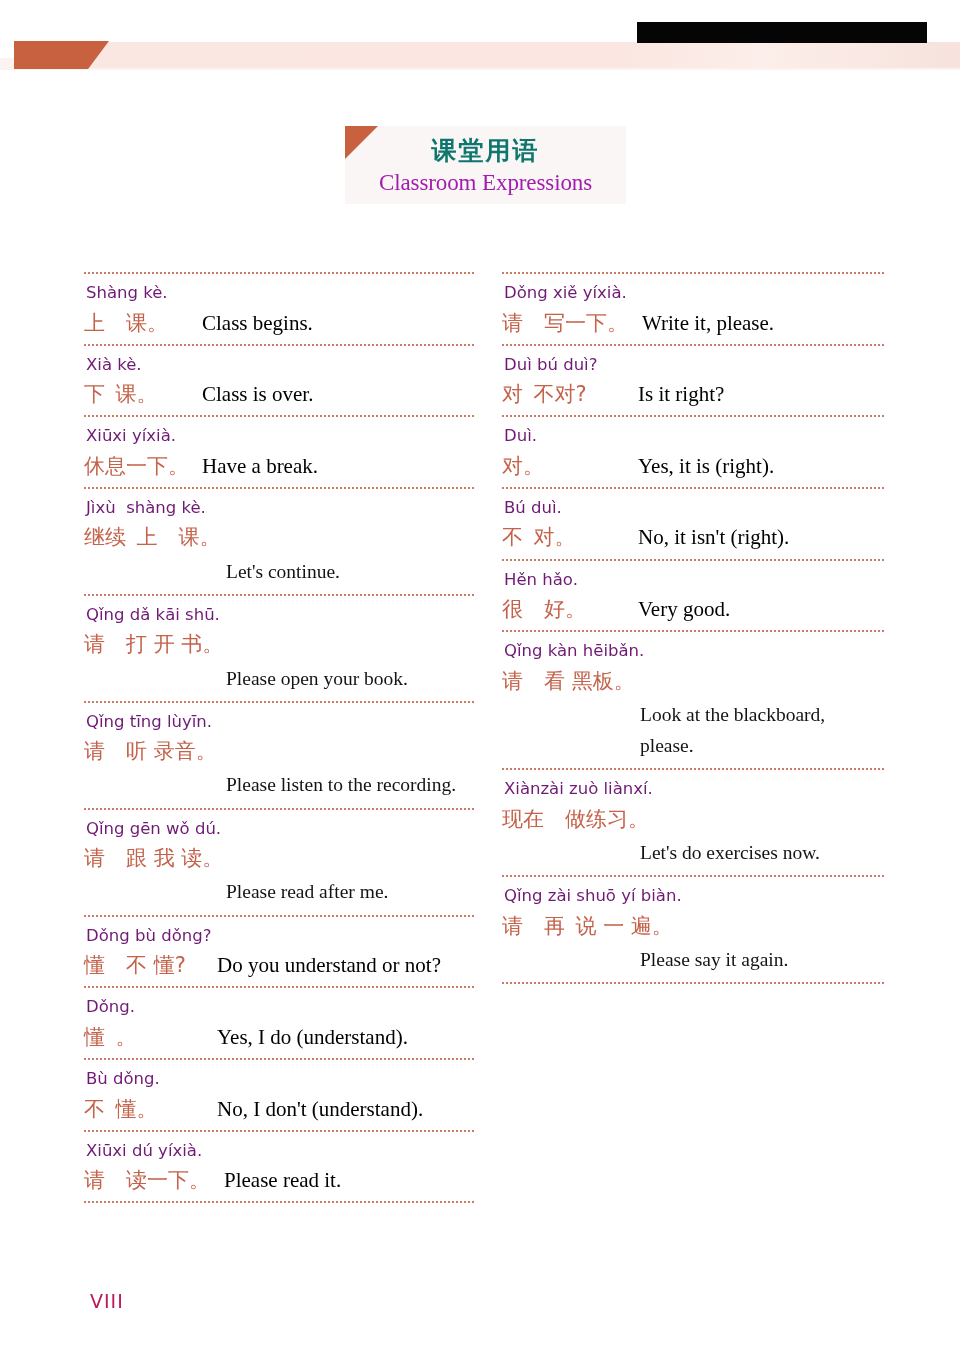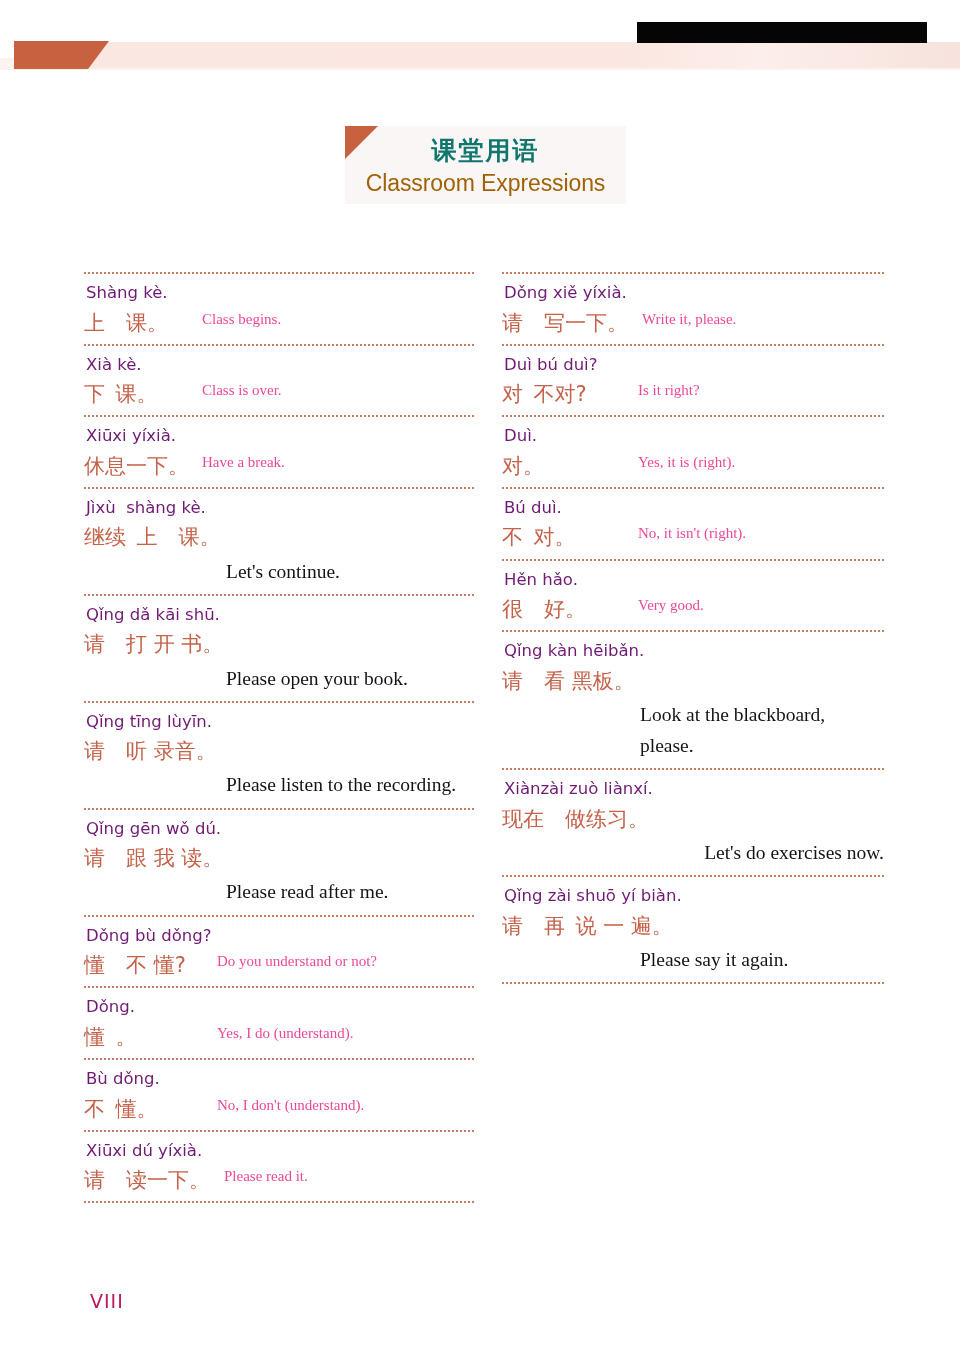--- a/index.html
+++ b/index.html
@@ -82,22 +82,22 @@
     letter-spacing: 2px;
     font-family: "DejaVu Sans", sans-serif;
   }
   .title-en {
     position: absolute;
     left: 335px;
     top: 170px;
     width: 301px;
     text-align: center;
     font-size: 23px;
-    color: #a16207;
-    font-family: Liberation Sans, sans-serif;
+    color: #a21caf;
+    font-family: Liberation Serif, serif;
     letter-spacing: -0.1px;
   }
 
   
   .col {
     position: absolute;
     top: 272px;
   }
   .col-left  { left: 84px;  width: 390px; }
   .col-right { left: 502px; width: 382px; }
@@ -127,22 +127,22 @@
   .hanzi {
     font-family: "DejaVu Sans", sans-serif;
     font-size: 21px;
     color: #c4624a;
     line-height: 1.15;
     white-space: pre;
     flex: none;
   }
   .english {
     font-family: "Liberation Serif", serif;
-    font-size: 15px;
-    color: #ec4899;
+    font-size: 21px;
+    color: #000000;
     line-height: 1.15;
     white-space: pre;
   }
   
   .row .english { flex: none; }
 
   
   .english-below {
     font-family: "Liberation Serif", serif;
     font-size: 19.5px;
@@ -334,21 +334,21 @@
       <div class="english-below" style="padding-left: 138px;">Look at the blackboard,</div>
       <div class="english-below" style="padding-left: 138px; padding-top: 5px;">please.</div>
       <div class="entry-pad"></div>
     </div>
     <div class="entry">
       <div class="rule"></div>
       <div class="pinyin">Xiànzài zuò liànxí.</div>
       <div class="row">
         <div class="hanzi">现在  做练习。</div>
       </div>
-      <div class="english-below" style="padding-left: 138px; text-align: right;">Let's do exercises now.</div>
+      <div class="english-below" style="padding-left: 138px;">Let's do exercises now.</div>
       <div class="entry-pad"></div>
     </div>
     <div class="entry">
       <div class="rule"></div>
       <div class="pinyin">Qǐng zài shuō yí biàn.</div>
       <div class="row">
         <div class="hanzi">请  再 说 一 遍。</div>
       </div>
       <div class="english-below" style="padding-left: 138px;">Please say it again.</div>
       <div class="entry-pad"></div>

